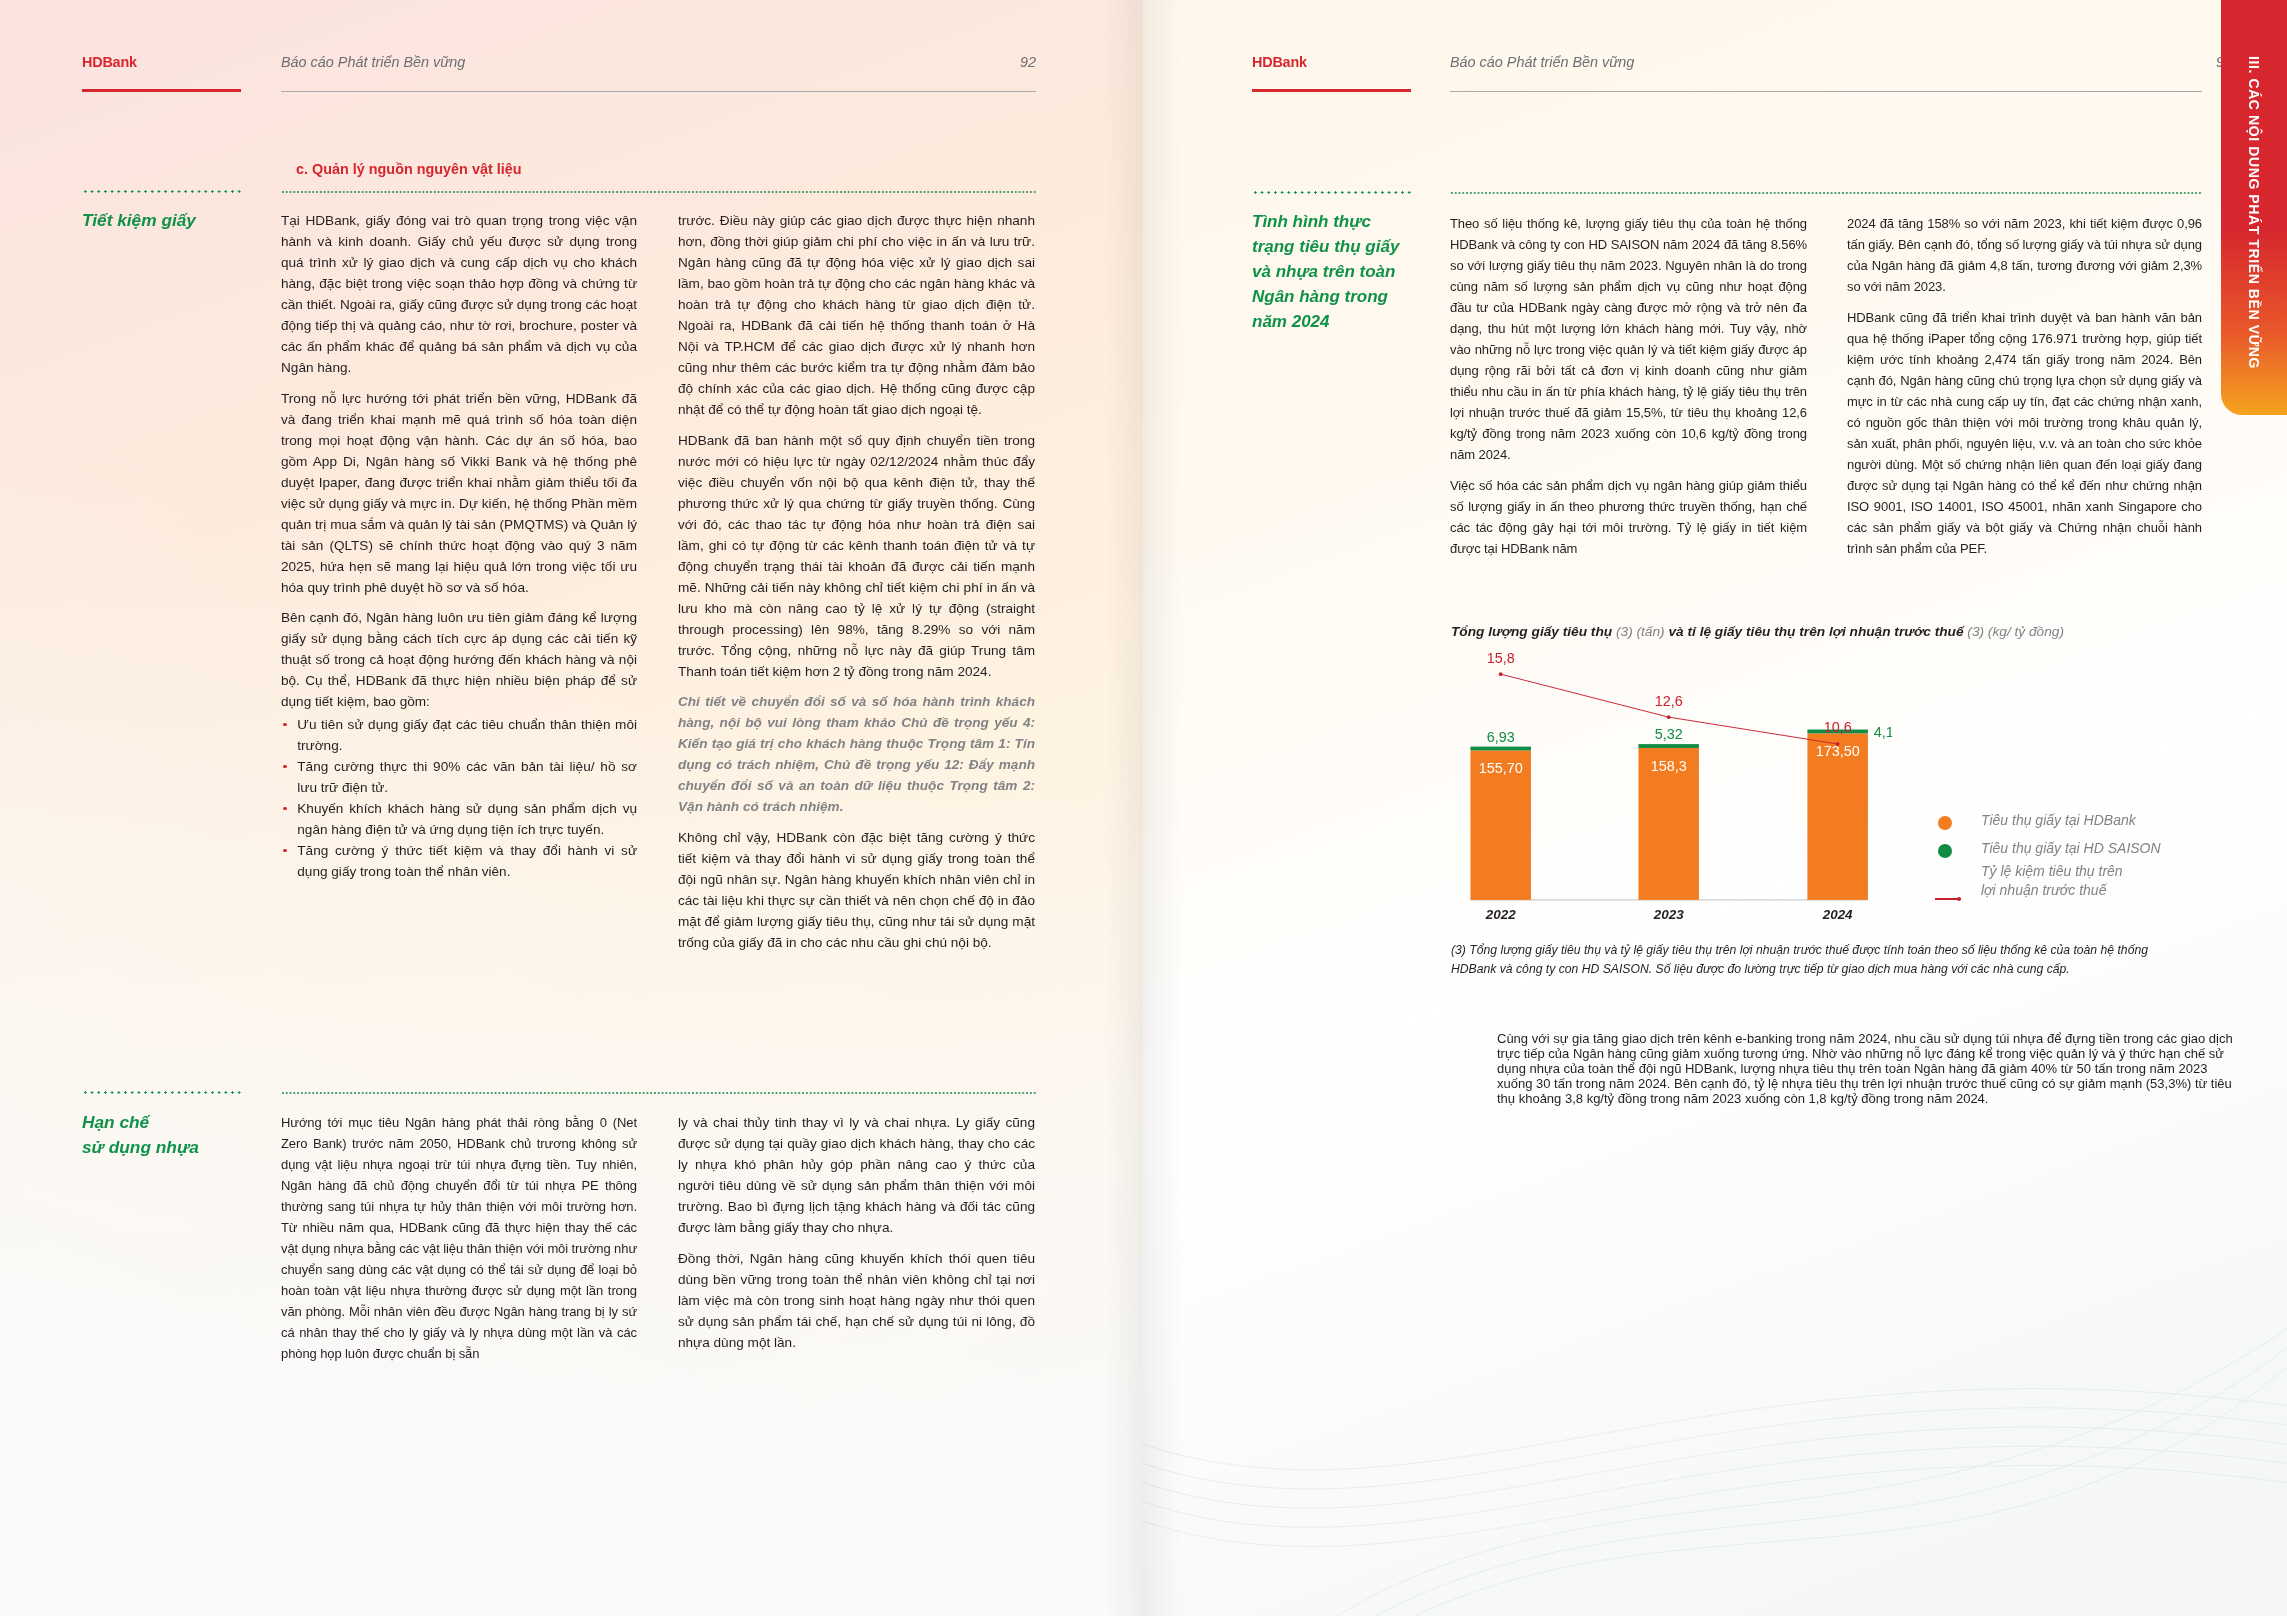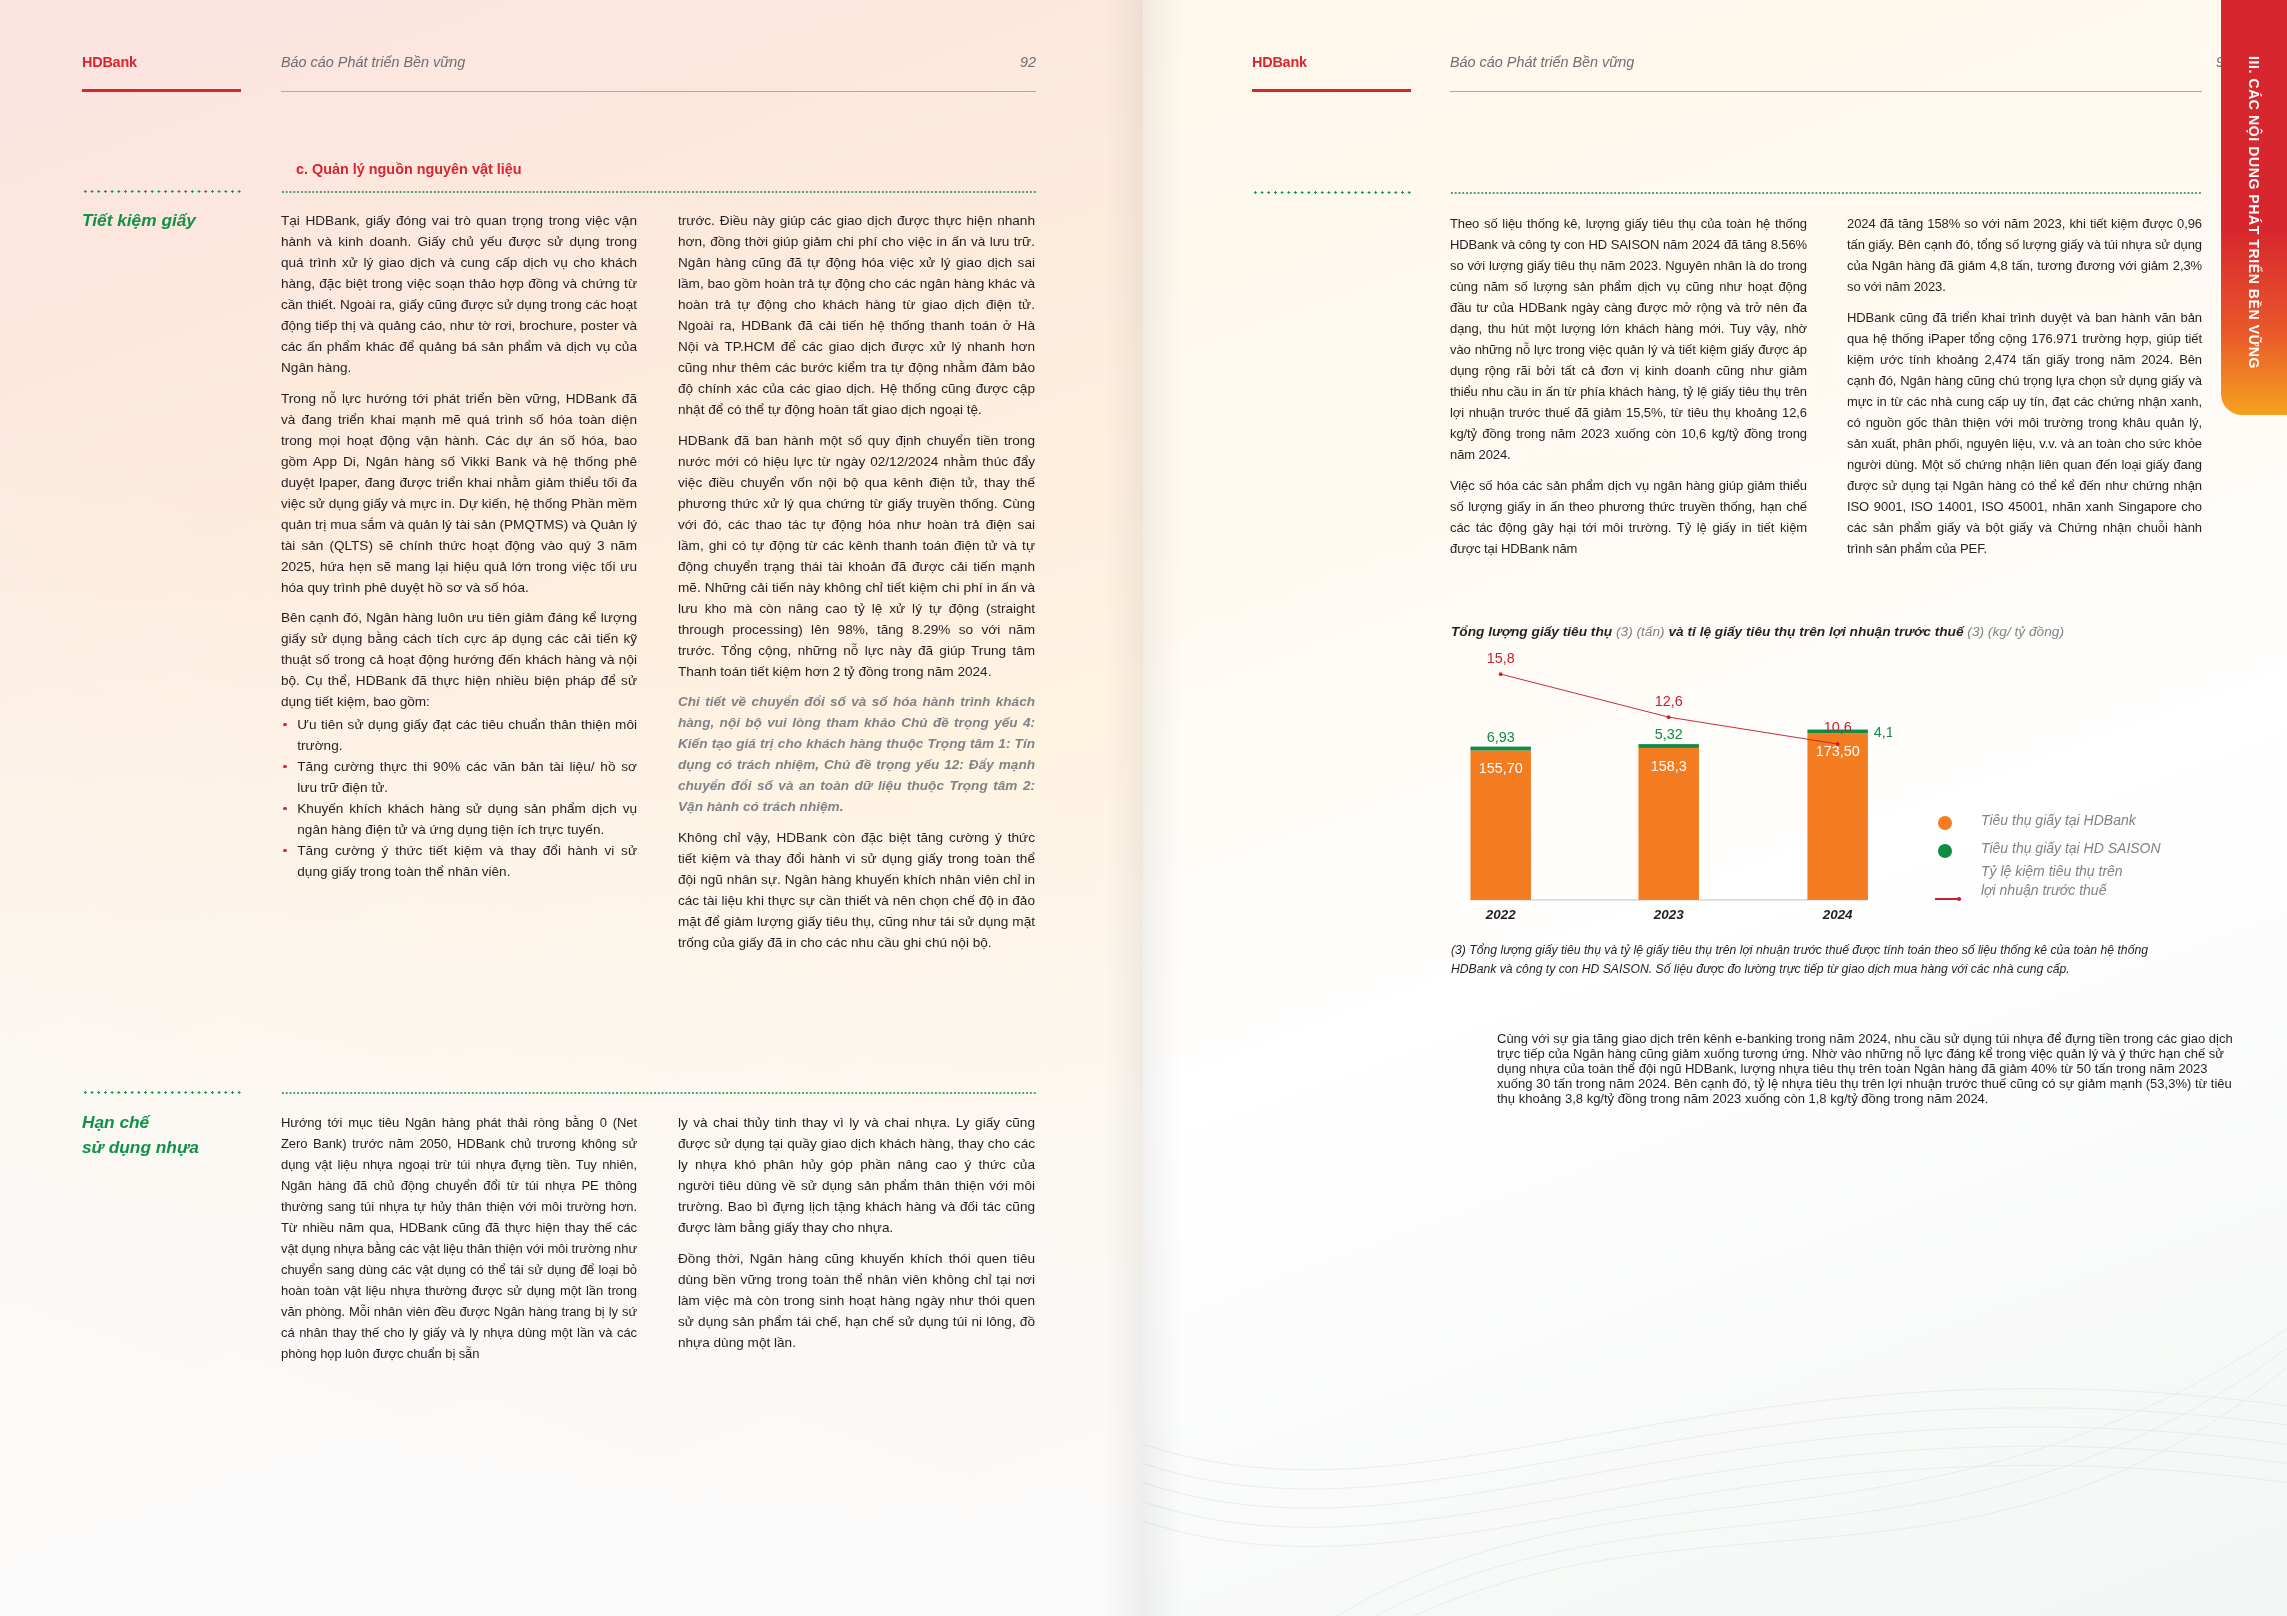--- a/index.html
+++ b/index.html
@@ -190,20 +190,27 @@
     <div class="hdr-rule" style="left:307px; width:752px"></div>
     <div class="hdr-pg" style="left:1014px; width:75px">93</div>
 
     <div class="side-tab">
       <div class="side-tab-text">III. CÁC NỘI DUNG PHÁT TRIỂN BỀN VỮNG</div>
     </div>
 
     <div class="dots-green" style="left:109px; top:191px; width:161px"></div>
     <div class="dots-grey" style="left:307px; top:192px; width:752px"></div>
 
+    <div class="side-head" style="left:109px; top:209px; font-size:17px; line-height:25px">
+      <div>Tình hình thực</div>
+      <div>trạng tiêu thụ giấy</div>
+      <div>và nhựa trên toàn</div>
+      <div>Ngân hàng trong</div>
+      <div>năm 2024</div>
+    </div>
 
     <div class="col narrow" style="left:307px; top:213px; width:357px">
       <p>Theo số liệu thống kê, lượng giấy tiêu thụ của toàn hệ thống HDBank và công ty con HD SAISON năm 2024 đã tăng 8.56% so với lượng giấy tiêu thụ năm 2023. Nguyên nhân là do trong cùng năm số lượng sản phẩm dịch vụ cũng như hoạt động đầu tư của HDBank ngày càng được mở rộng và trở nên đa dạng, thu hút một lượng lớn khách hàng mới. Tuy vậy, nhờ vào những nỗ lực trong việc quản lý và tiết kiệm giấy được áp dụng rộng rãi bởi tất cả đơn vị kinh doanh cũng như giảm thiểu nhu cầu in ấn từ phía khách hàng, tỷ lệ giấy tiêu thụ trên lợi nhuận trước thuế đã giảm 15,5%, từ tiêu thụ khoảng 12,6 kg/tỷ đồng trong năm 2023 xuống còn 10,6 kg/tỷ đồng trong năm 2024.</p>
       <p>Việc số hóa các sản phẩm dịch vụ ngân hàng giúp giảm thiểu số lượng giấy in ấn theo phương thức truyền thống, hạn chế các tác động gây hại tới môi trường. Tỷ lệ giấy in tiết kiệm được tại HDBank năm</p>
     </div>
     <div class="col narrow" style="left:704px; top:213px; width:355px">
       <p>2024 đã tăng 158% so với năm 2023, khi tiết kiệm được 0,96 tấn giấy. Bên cạnh đó, tổng số lượng giấy và túi nhựa sử dụng của Ngân hàng đã giảm 4,8 tấn, tương đương với giảm 2,3% so với năm 2023.</p>
       <p>HDBank cũng đã triển khai trình duyệt và ban hành văn bản qua hệ thống iPaper tổng cộng 176.971 trường hợp, giúp tiết kiệm ước tính khoảng 2,474 tấn giấy trong năm 2024. Bên cạnh đó, Ngân hàng cũng chú trọng lựa chọn sử dụng giấy và mực in từ các nhà cung cấp uy tín, đạt các chứng nhận xanh, có nguồn gốc thân thiện với môi trường trong khâu quản lý, sản xuất, phân phối, nguyên liệu, v.v. và an toàn cho sức khỏe người dùng. Một số chứng nhận liên quan đến loại giấy đang được sử dụng tại Ngân hàng có thể kể đến như chứng nhận ISO 9001, ISO 14001, ISO 45001, nhãn xanh Singapore cho các sản phẩm giấy và bột giấy và Chứng nhận chuỗi hành trình sản phẩm của PEF.</p>
     </div>
   </div>

